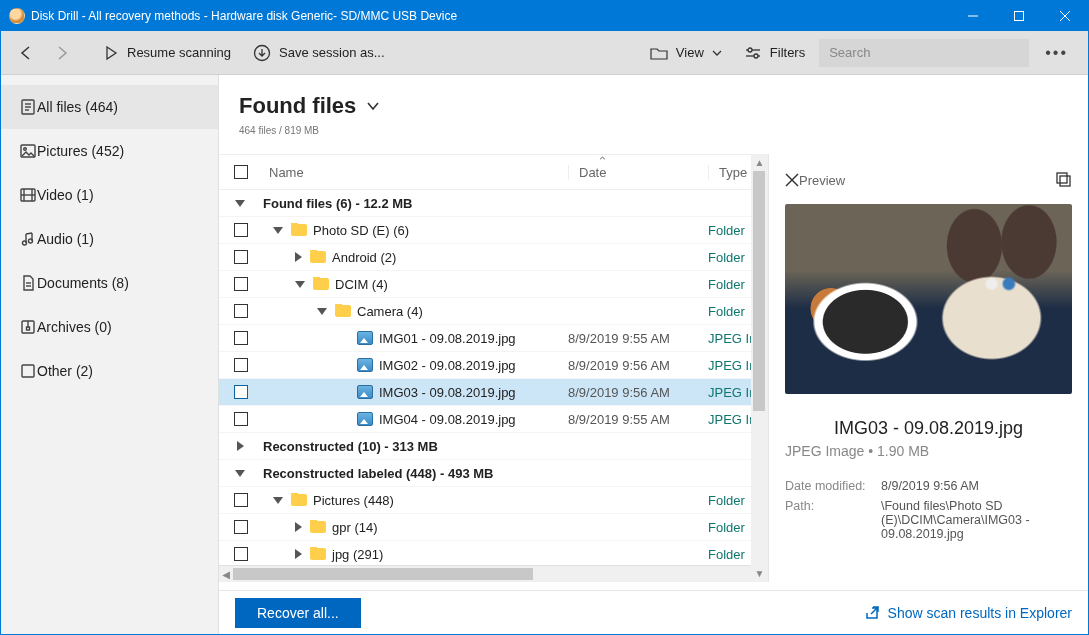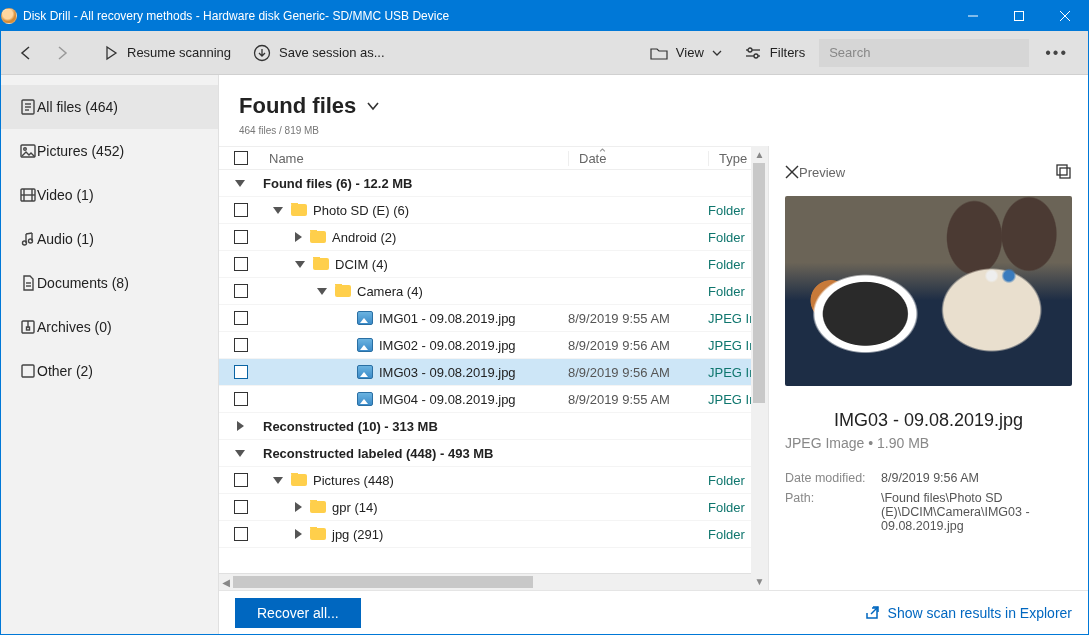--- a/index.html
+++ b/index.html
@@ -1,38 +1,38 @@
 <!DOCTYPE html>
 <html><head>
 <meta charset="utf-8">
 <style>
 * { box-sizing: border-box; margin: 0; padding: 0; }
 body { font-family: "Segoe UI", sans-serif; font-size: 13px; color: #222; background: #fff; width: 1089px; height: 635px; overflow: hidden; border: 1px solid #0078d7; }
-.titlebar { height: 30px; background: #0078d7; color: #fff; display: flex; align-items: center; font-size: 12px; }
+.titlebar { height: 30px; background: #0078d7; color: #fff; display: flex; align-items: center; padding-left: 8px; font-size: 12px; }
 .titlebar .app-icon { width: 16px; height: 16px; margin-right: 6px; border-radius: 50%; background: radial-gradient(circle at 40% 35%, #ffd7a0 40%, #d68b35 60%); border: 1px solid #fff3; }
 .titlebar .caption { flex: 1; }
 .titlebar .wbtn { width: 46px; height: 30px; display: flex; align-items: center; justify-content: center; }
 .titlebar svg { stroke: #fff; }
 .toolbar { height: 44px; background: #e1e1e1; border-bottom: 1px solid #d0d0d0; display: flex; align-items: center; padding: 0 10px; gap: 6px; }
 .toolbar .tb-btn { display: flex; align-items: center; gap: 8px; padding: 6px 8px; color: #222; }
 .toolbar .tb-btn.icon-only { padding: 6px; }
 .toolbar .spacer { flex: 1; }
 .toolbar input.search { width: 210px; height: 28px; background: #d6d6d6; border: none; padding: 0 10px; font-size: 13px; color: #555; }
 .toolbar input.search::placeholder { color: #888; }
 .toolbar .more { padding: 6px 10px; letter-spacing: 2px; font-size: 16px; color: #444; }
 .body { display: flex; height: calc(100% - 30px - 44px); }
 .sidebar { width: 218px; background: #f2f2f2; border-right: 1px solid #e0e0e0; padding-top: 10px; }
 .sidebar .sb-item { display: flex; align-items: center; height: 44px; padding: 0 18px; font-size: 14px; }
 .sidebar .sb-item.selected { background: #e6e6e6; }
 .sidebar .sb-item svg { stroke: #444; }
-.main { flex: 1; display: flex; flex-direction: column; position: relative; }
+.main { flex: 1; display: flex; flex-direction: column; position: relative; gap: 8px; }
 .main-header { padding: 18px 20px 10px 20px; }
 .main-header h1 { font-size: 22px; font-weight: 600; display: inline-flex; align-items: center; gap: 10px; }
 .main-header .sub { color: #777; margin-top: 6px; font-size: 10px; }
-.grid-head { display: flex; align-items: center; border-top: 1px solid #eee; border-bottom: 1px solid #eee; height: 24px; color: #666; font-size: 13px; position: relative; }
+.grid-head { display: flex; align-items: center; border-top: 1px solid #eee; border-bottom: 1px solid #eee; height: 36px; color: #666; font-size: 13px; position: relative; }
 .grid-head .col-chk { width: 44px; display: flex; justify-content: center; }
 .grid-head .col-name { flex: 1; padding-left: 6px; }
 .grid-head .col-date { width: 140px; border-left: 1px solid #eee; padding-left: 10px; }
 .grid-head .col-type { width: 60px; border-left: 1px solid #eee; padding-left: 10px; }
 .grid-head .sort-ind { position: absolute; left: 378px; top: -1px; color: #999; }
 .grid-body { flex: 1; overflow: hidden; position: relative; }
 .row { display: flex; align-items: center; height: 27px; font-size: 13px; border-bottom: 1px solid #f4f4f4; }
 .row.selected { background: #cde6f7; }
 .row .c-chk { width: 44px; display: flex; justify-content: center; }
 .row .c-name { flex: 1; display: flex; align-items: center; gap: 6px; overflow: hidden; white-space: nowrap; }

